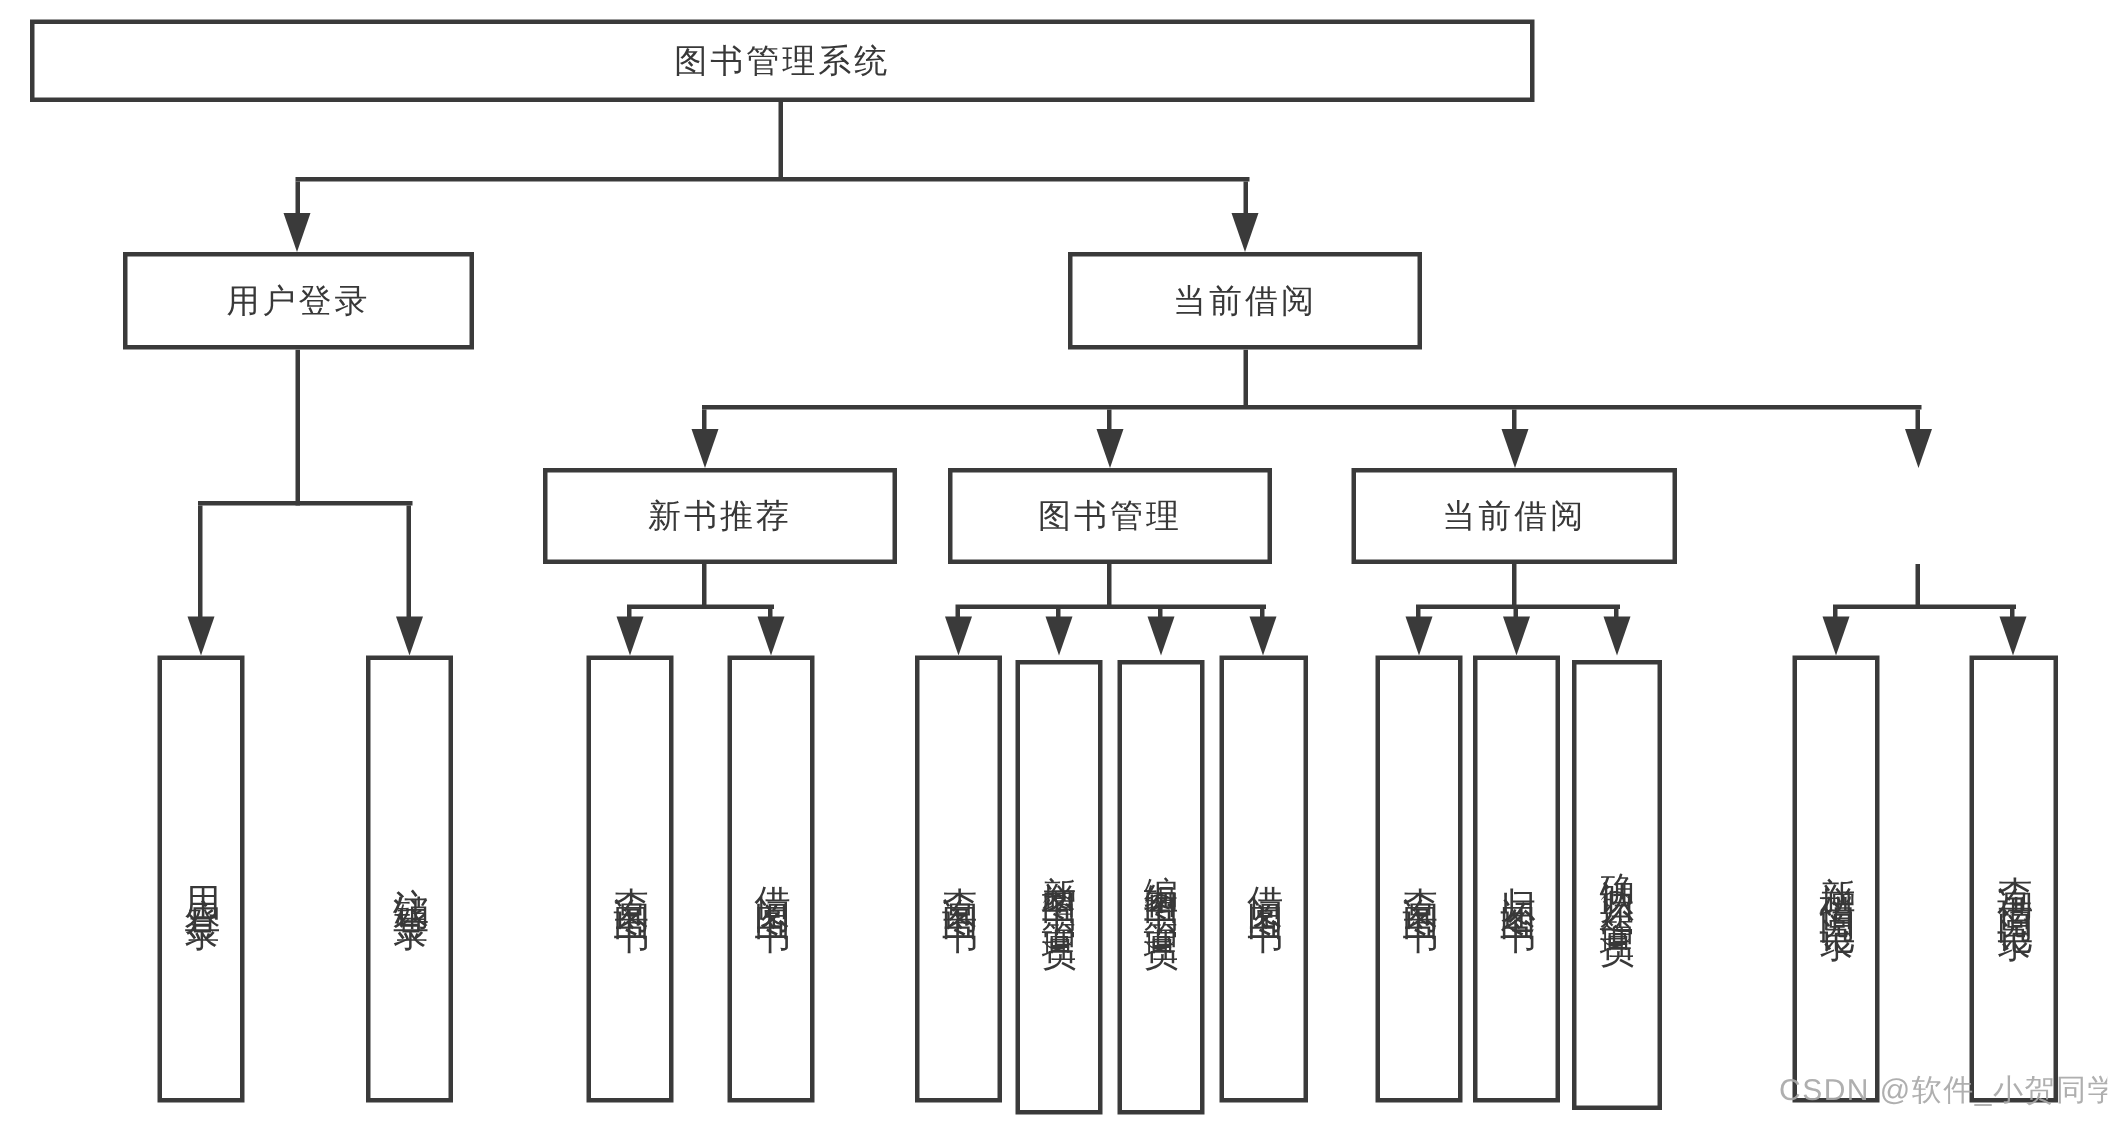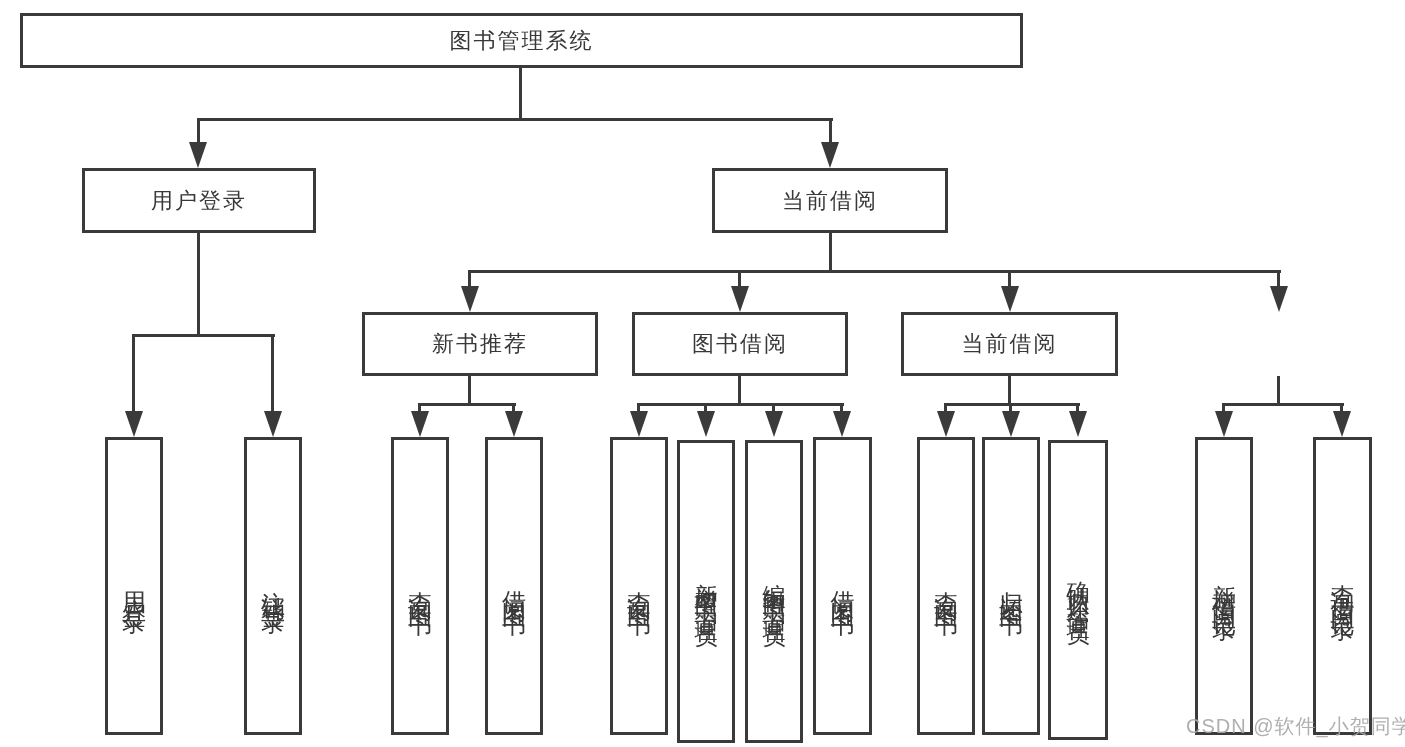--- a/index.html
+++ b/index.html
@@ -116,21 +116,21 @@
   <div class="arrow" style="left:1215px; top:411px;"></div>
   <div class="vline" style="left:1340px; top:406px; height:8px;"></div>
   <div class="arrow" style="left:1333px; top:411px;"></div>
 
   <div class="box h-box" style="left:20px; top:13px; width:1003px; height:55px;">图书管理系统</div>
 
   <div class="box h-box" style="left:82px; top:168px; width:234px; height:65px;">用户登录</div>
   <div class="box h-box" style="left:712px; top:168px; width:236px; height:65px;">当前借阅</div>
 
   <div class="box h-box" style="left:362px; top:312px; width:236px; height:64px;">新书推荐</div>
-  <div class="box h-box" style="left:632px; top:312px; width:216px; height:64px;">图书借阅</div>
+  <div class="box h-box" style="left:632px; top:312px; width:216px; height:64px;">图书管理</div>
   <div class="box h-box" style="left:901px; top:312px; width:217px; height:64px;">当前借阅</div>
 
   <div class="box v-box" style="left:105px; top:437px; width:58px; height:298px;">用户登录</div>
   <div class="box v-box" style="left:244px; top:437px; width:58px; height:298px;">注销登录</div>
 
   <div class="box v-box" style="left:391px; top:437px; width:58px; height:298px;">查询图书</div>
   <div class="box v-box" style="left:485px; top:437px; width:58px; height:298px;">借阅图书</div>
 
   <div class="box v-box" style="left:610px; top:437px; width:58px; height:298px;">查询图书</div>
   <div class="box v-box" style="left:677px; top:440px; width:58px; height:303px; font-size:23px; letter-spacing:6px;">新增图书（管理员）</div>

